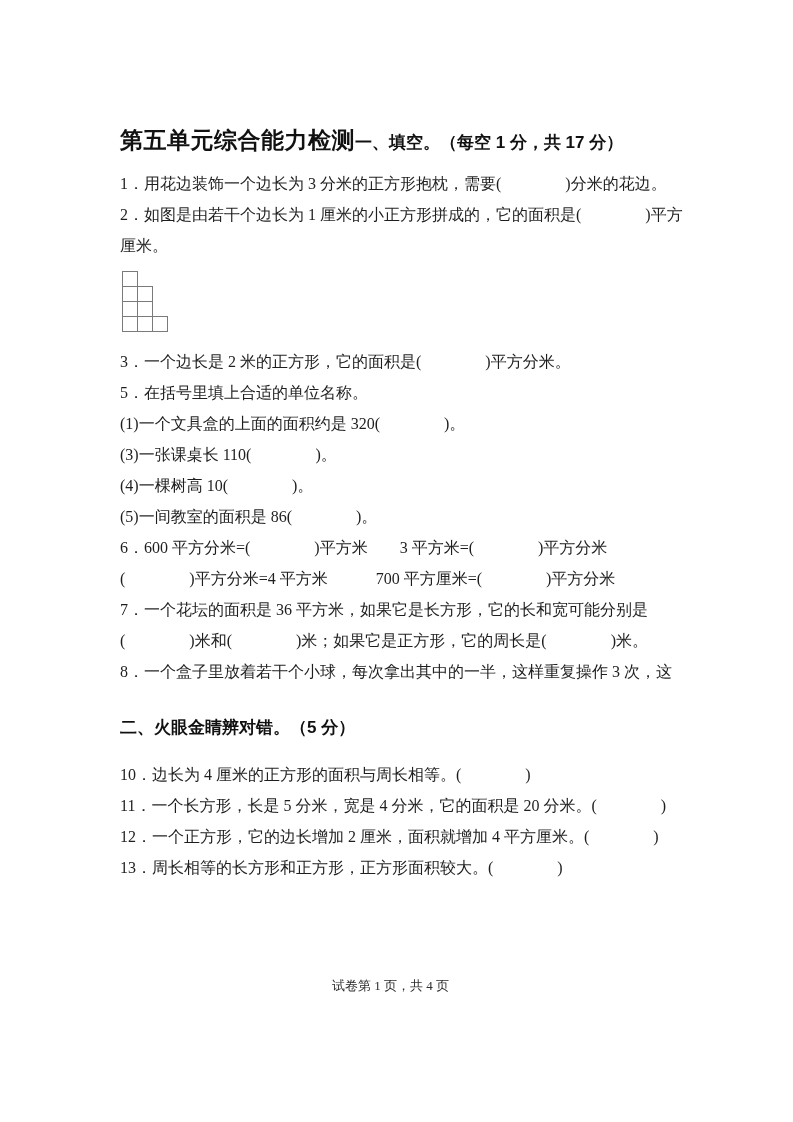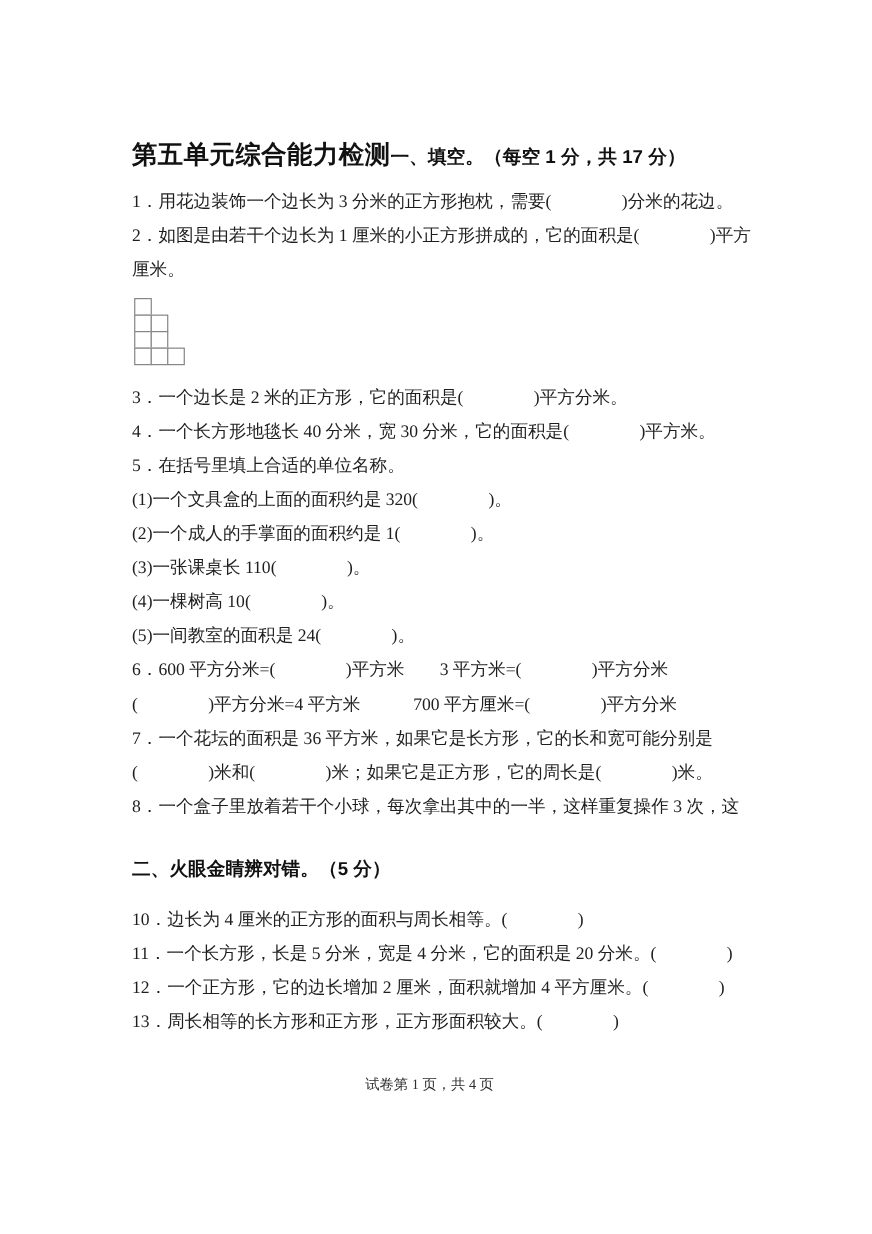--- a/index.html
+++ b/index.html
@@ -75,27 +75,25 @@
         <div class="line">1．用花边装饰一个边长为 3 分米的正方形抱枕，需要(　　　　)分米的花边。</div>
         <div class="line">2．如图是由若干个边长为 1 厘米的小正方形拼成的，它的面积是(　　　　)平方</div>
         <div class="line">厘米。</div>
         <div class="grid-figure">
           <div class="grid-row"><span class="grid-cell"></span></div>
           <div class="grid-row"><span class="grid-cell"></span><span class="grid-cell"></span></div>
           <div class="grid-row"><span class="grid-cell"></span><span class="grid-cell"></span></div>
           <div class="grid-row"><span class="grid-cell"></span><span class="grid-cell"></span><span class="grid-cell"></span></div>
         </div>
         <div class="line">3．一个边长是 2 米的正方形，它的面积是(　　　　)平方分米。</div>
-        <div class="line">4．一个长方形地毯长 40 分米，宽 30 分米，它的面积是(　　　　)平方米。</div>
         <div class="line">5．在括号里填上合适的单位名称。</div>
         <div class="line">(1)一个文具盒的上面的面积约是 320(　　　　)。</div>
-        <div class="line">(2)一个成人的手掌面的面积约是 1(　　　　)。</div>
         <div class="line">(3)一张课桌长 110(　　　　)。</div>
         <div class="line">(4)一棵树高 10(　　　　)。</div>
-        <div class="line">(5)一间教室的面积是 24(　　　　)。</div>
+        <div class="line">(5)一间教室的面积是 86(　　　　)。</div>
         <div class="line">6．600 平方分米=(　　　　)平方米　　3 平方米=(　　　　)平方分米</div>
         <div class="line">(　　　　)平方分米=4 平方米　　　700 平方厘米=(　　　　)平方分米</div>
         <div class="line">7．一个花坛的面积是 36 平方米，如果它是长方形，它的长和宽可能分别是</div>
         <div class="line">(　　　　)米和(　　　　)米；如果它是正方形，它的周长是(　　　　)米。</div>
         <div class="line">8．一个盒子里放着若干个小球，每次拿出其中的一半，这样重复操作 3 次，这</div>
       </div>
 
     <h2 class="heading2">二、火眼金睛辨对错。（5 分）</h2>
 
     <div>

